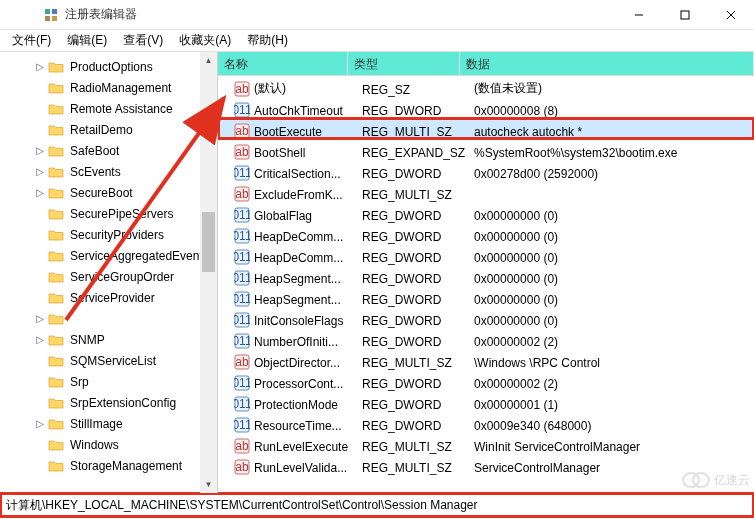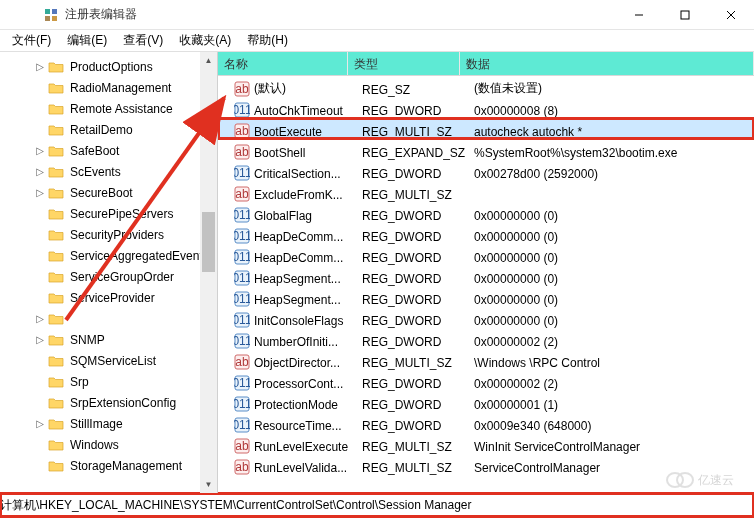--- a/index.html
+++ b/index.html
@@ -28,26 +28,26 @@
   .col-type { width: 112px; }
   .col-data { flex: 1; }
   .list-body { }
   .list-row { height: 21px; display: flex; align-items: flex-end; padding-left: 16px; position: relative; white-space: nowrap; }
   .list-row.selected { background: #cde8ff; }
   .list-row.highlight-box { outline: 3px solid #e03020; outline-offset: -2px; }
   .val-icon { width: 16px; height: 16px; margin-right: 4px; flex-shrink: 0; }
   .list-row .name { width: 108px; overflow: hidden; text-overflow: ellipsis; }
   .list-row .type { width: 112px; overflow: hidden; }
   .list-row .data { flex: 1; overflow: hidden; text-overflow: ellipsis; }
-  .statusbar { height: 24px; border-top: 1px solid #d0d0d0; padding: 3px 0; color: #000; outline: 3px solid #e03020; outline-offset: -2px; }
+  .statusbar { height: 24px; border-top: 1px solid #d0d0d0; padding: 3px 6px; color: #000; outline: 3px solid #e03020; outline-offset: -2px; }
   .scrollbar-v { position: absolute; right: 0; top: 0; bottom: 0; width: 17px; background: #f0f0f0; }
   .sb-btn { height: 17px; display: flex; align-items: center; justify-content: center; color: #555; font-size: 8px; }
   .sb-thumb { position: absolute; left: 2px; right: 2px; background: #c2c2c2; border-radius: 0; }
   .arrow-annot { position: absolute; left: 56px; top: 90px; width: 180px; height: 240px; pointer-events: none; z-index: 50; }
-  .watermark { position: absolute; right: 20px; bottom: 30px; opacity: 0.25; font-size: 18px; color: #555; display: flex; align-items: center; gap: 4px; pointer-events:none; }
+  .watermark { position: absolute; right: 4px; bottom: 30px; opacity: 0.25; font-size: 18px; color: #555; display: flex; align-items: center; gap: 4px; pointer-events:none; }
 </style>
 </head>
 <body>
 
 <div class="titlebar">
   <span class="title-icon">
     <svg width="16" height="16">
         <rect x="2" y="2" width="5" height="5" fill="#3a9"></rect>
         <rect x="9" y="2" width="5" height="5" fill="#57b"></rect>
         <rect x="2" y="9" width="5" height="5" fill="#a85"></rect>

